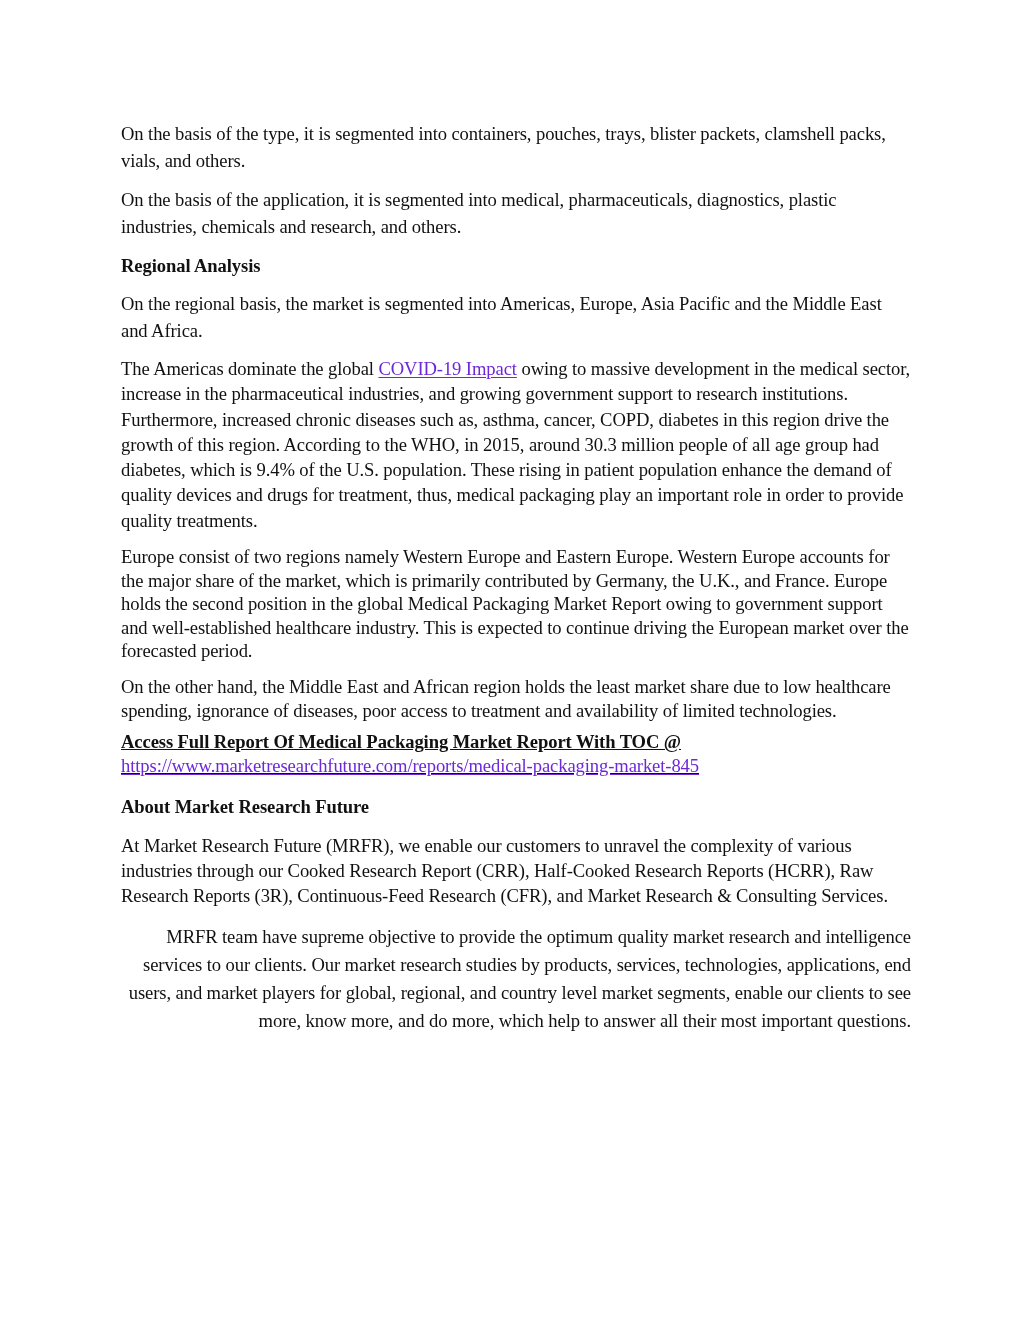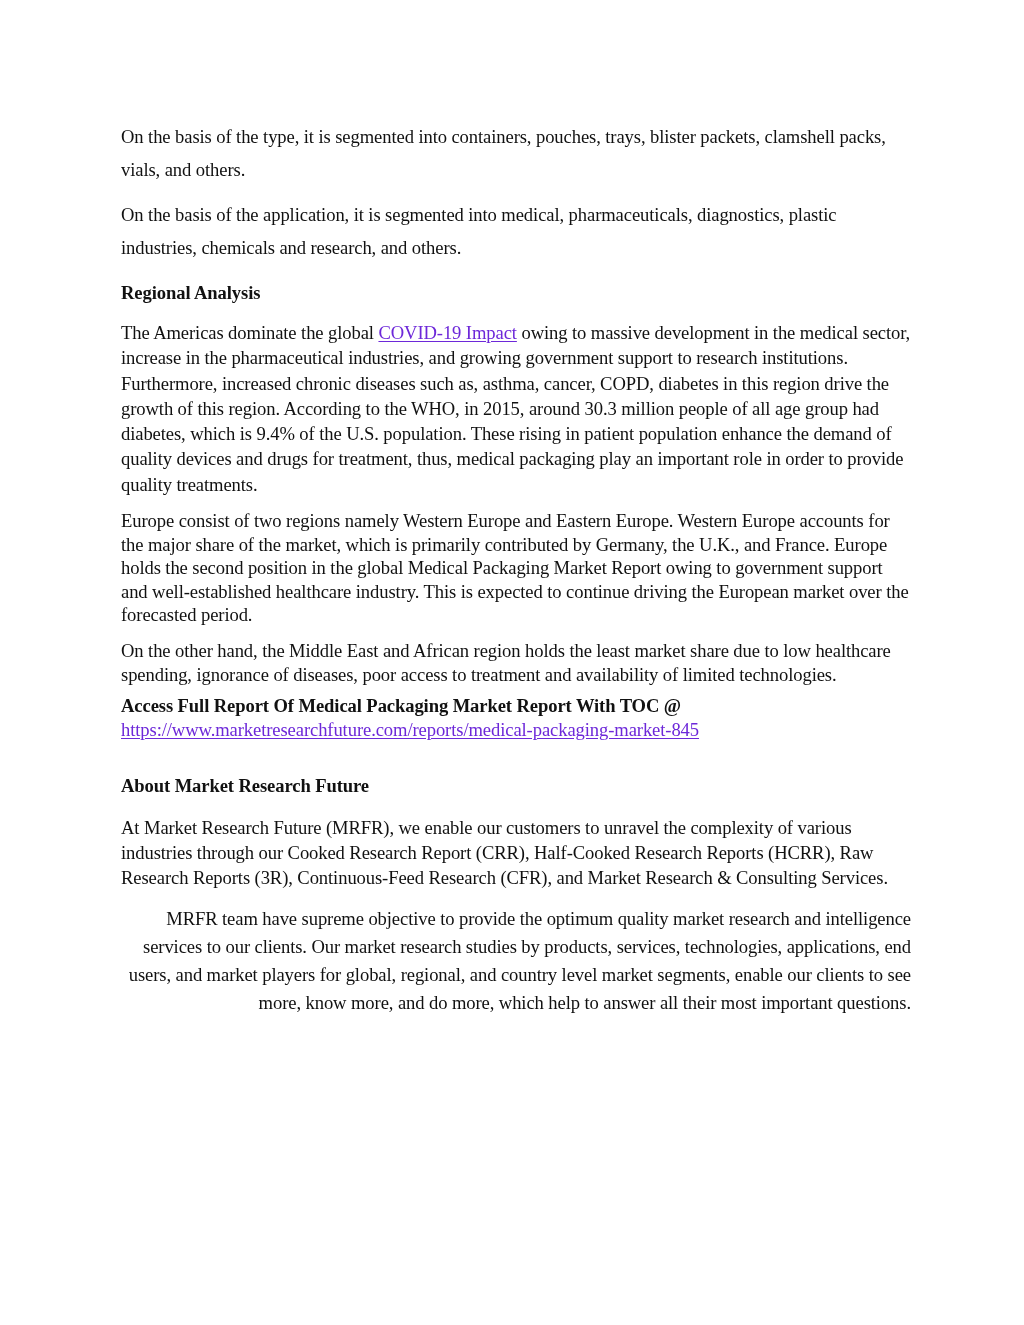--- a/index.html
+++ b/index.html
@@ -17,35 +17,35 @@
     }
     .page {
       position: absolute;
       left: 121px;
       top: 120px;
       width: 790px;
     }
     p {
       margin: 0;
       font-size: 18.6px;
-      line-height: 33px;
+      line-height: 27px;
       letter-spacing: -0.1px;
     }
     .p-type { margin-bottom: 12px; }
     .p-app { margin-bottom: 12px; }
     .p-end { margin-bottom: 22px; }
     .h-regional {
       font-weight: bold;
       margin-bottom: 11px;
     }
     .p-regional-intro { margin-bottom: 12px; }
     .p-americas { line-height: 25.3px; margin-bottom: 12px; }
     .p-europe { line-height: 23.6px; margin-bottom: 12px; }
     .p-mea { line-height: 23.6px; margin-bottom: 8px; }
-    .p-access { line-height: 23.5px; margin-bottom: 28px; }
+    .p-access { line-height: 23.5px; margin-bottom: 16px; text-decoration: underline; }
     .p-access .bold { font-weight: bold; }
     .h-about { font-weight: bold; margin-bottom: 14px; }
     .p-about1 { line-height: 24.8px; margin-bottom: 14px; }
     .p-about2 { line-height: 28px; text-align: right; }
     a.link {
       color: #6d28d9;
       text-decoration: underline;
       text-underline-offset: 2px;
     }
   </style>
@@ -54,20 +54,21 @@
 
 <div class="page">
 
   <p class="p-type">On the basis of the type, it is segmented into containers, pouches, trays, blister packets, clamshell packs, vials, and others.</p>
 
   <p class="p-app">On the basis of the application, it is segmented into medical, pharmaceuticals, diagnostics, plastic industries, chemicals and research, and others.</p>
 
 
   <p class="h-regional">Regional Analysis</p>
 
+  <p class="p-regional-intro">On the regional basis, the market is segmented into Americas, Europe, Asia Pacific and the Middle East and Africa.</p>
 
   <p class="p-americas"><span>The Americas dominate the global </span><a class="link" href="#">COVID-19 Impact</a><span> owing to massive development in the medical sector, increase in the pharmaceutical industries, and growing government support to research institutions. Furthermore, increased chronic diseases such as, asthma, cancer, COPD, diabetes in this region drive the growth of this region. According to the WHO, in 2015, around 30.3 million people of all age group had diabetes, which is 9.4% of the U.S. population. These rising in patient population enhance the demand of quality devices and drugs for treatment, thus, medical packaging play an important role in order to provide quality treatments.</span></p>
 
   <p class="p-europe">Europe consist of two regions namely Western Europe and Eastern Europe. Western Europe accounts for the major share of the market, which is primarily contributed by Germany, the U.K., and France. Europe holds the second position in the global Medical Packaging Market Report owing to government support and well-established healthcare industry. This is expected to continue driving the European market over the forecasted period.</p>
 
   <p class="p-mea">On the other hand, the Middle East and African region holds the least market share due to low healthcare spending, ignorance of diseases, poor access to treatment and availability of limited technologies.</p>
 
   <p class="p-access">
     <span class="bold">Access Full Report Of  Medical Packaging Market Report With TOC @</span><br>
     <a class="link" href="#">https://www.marketresearchfuture.com/reports/medical-packaging-market-845</a>

